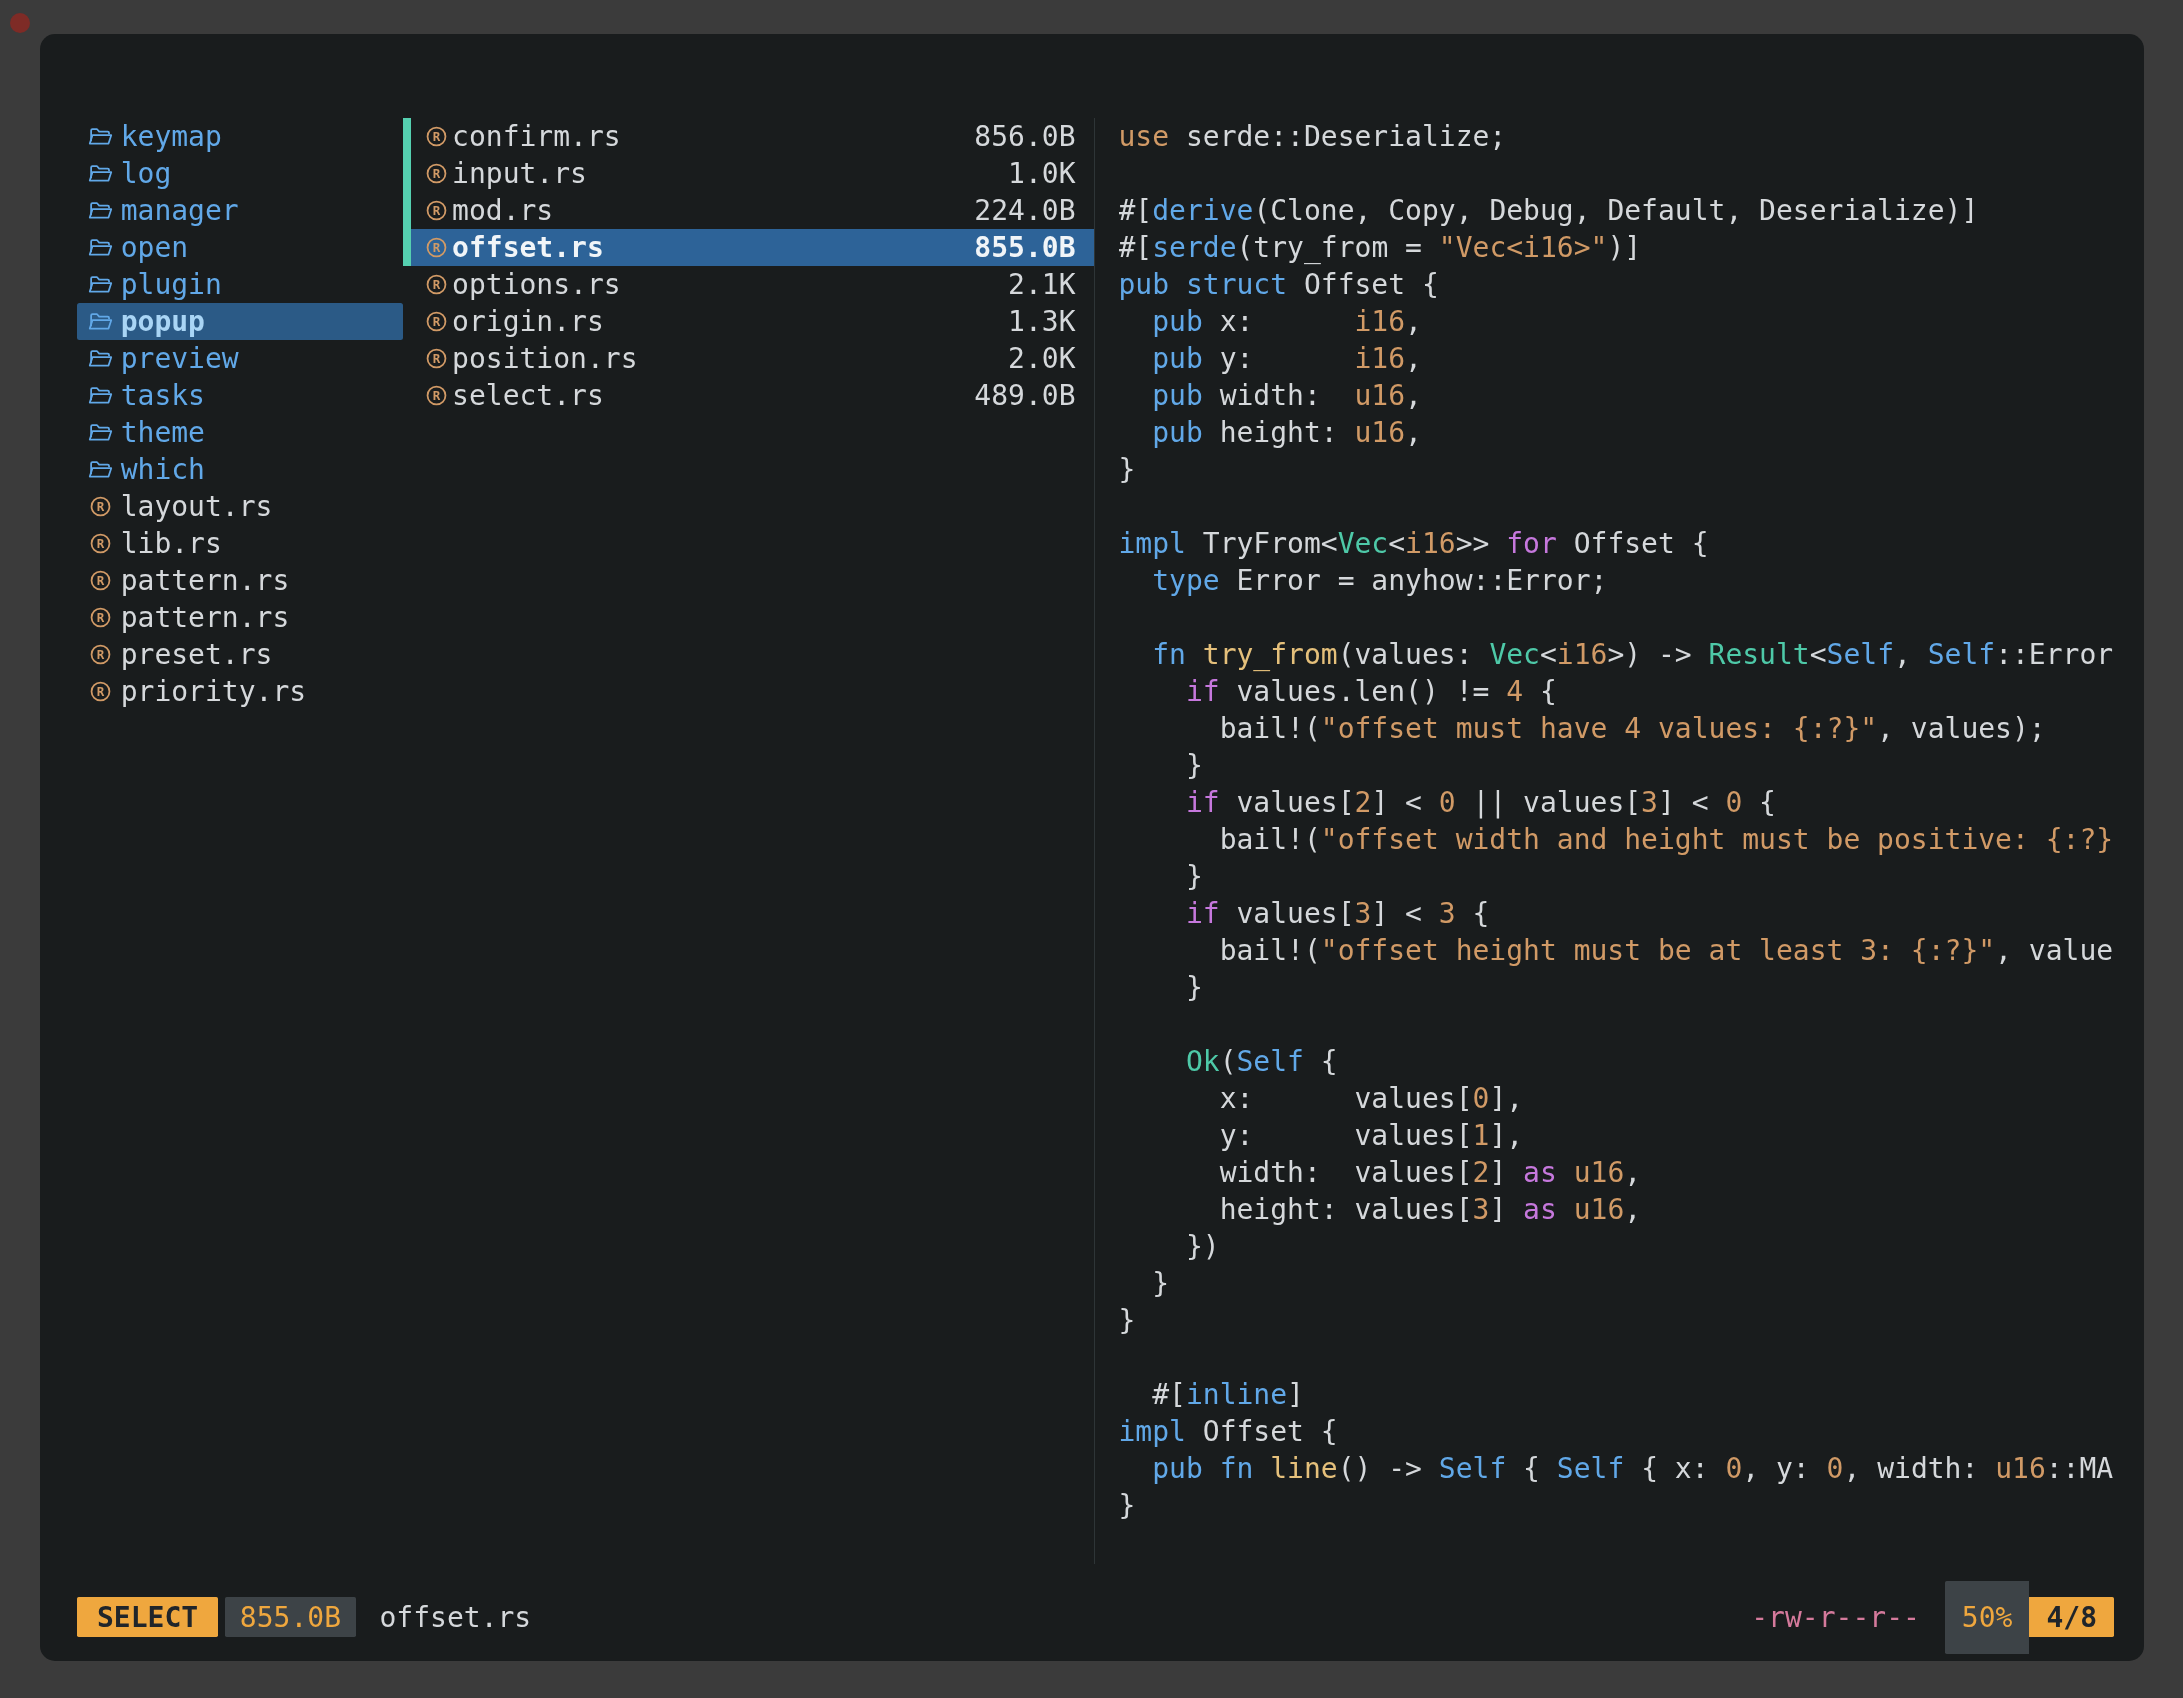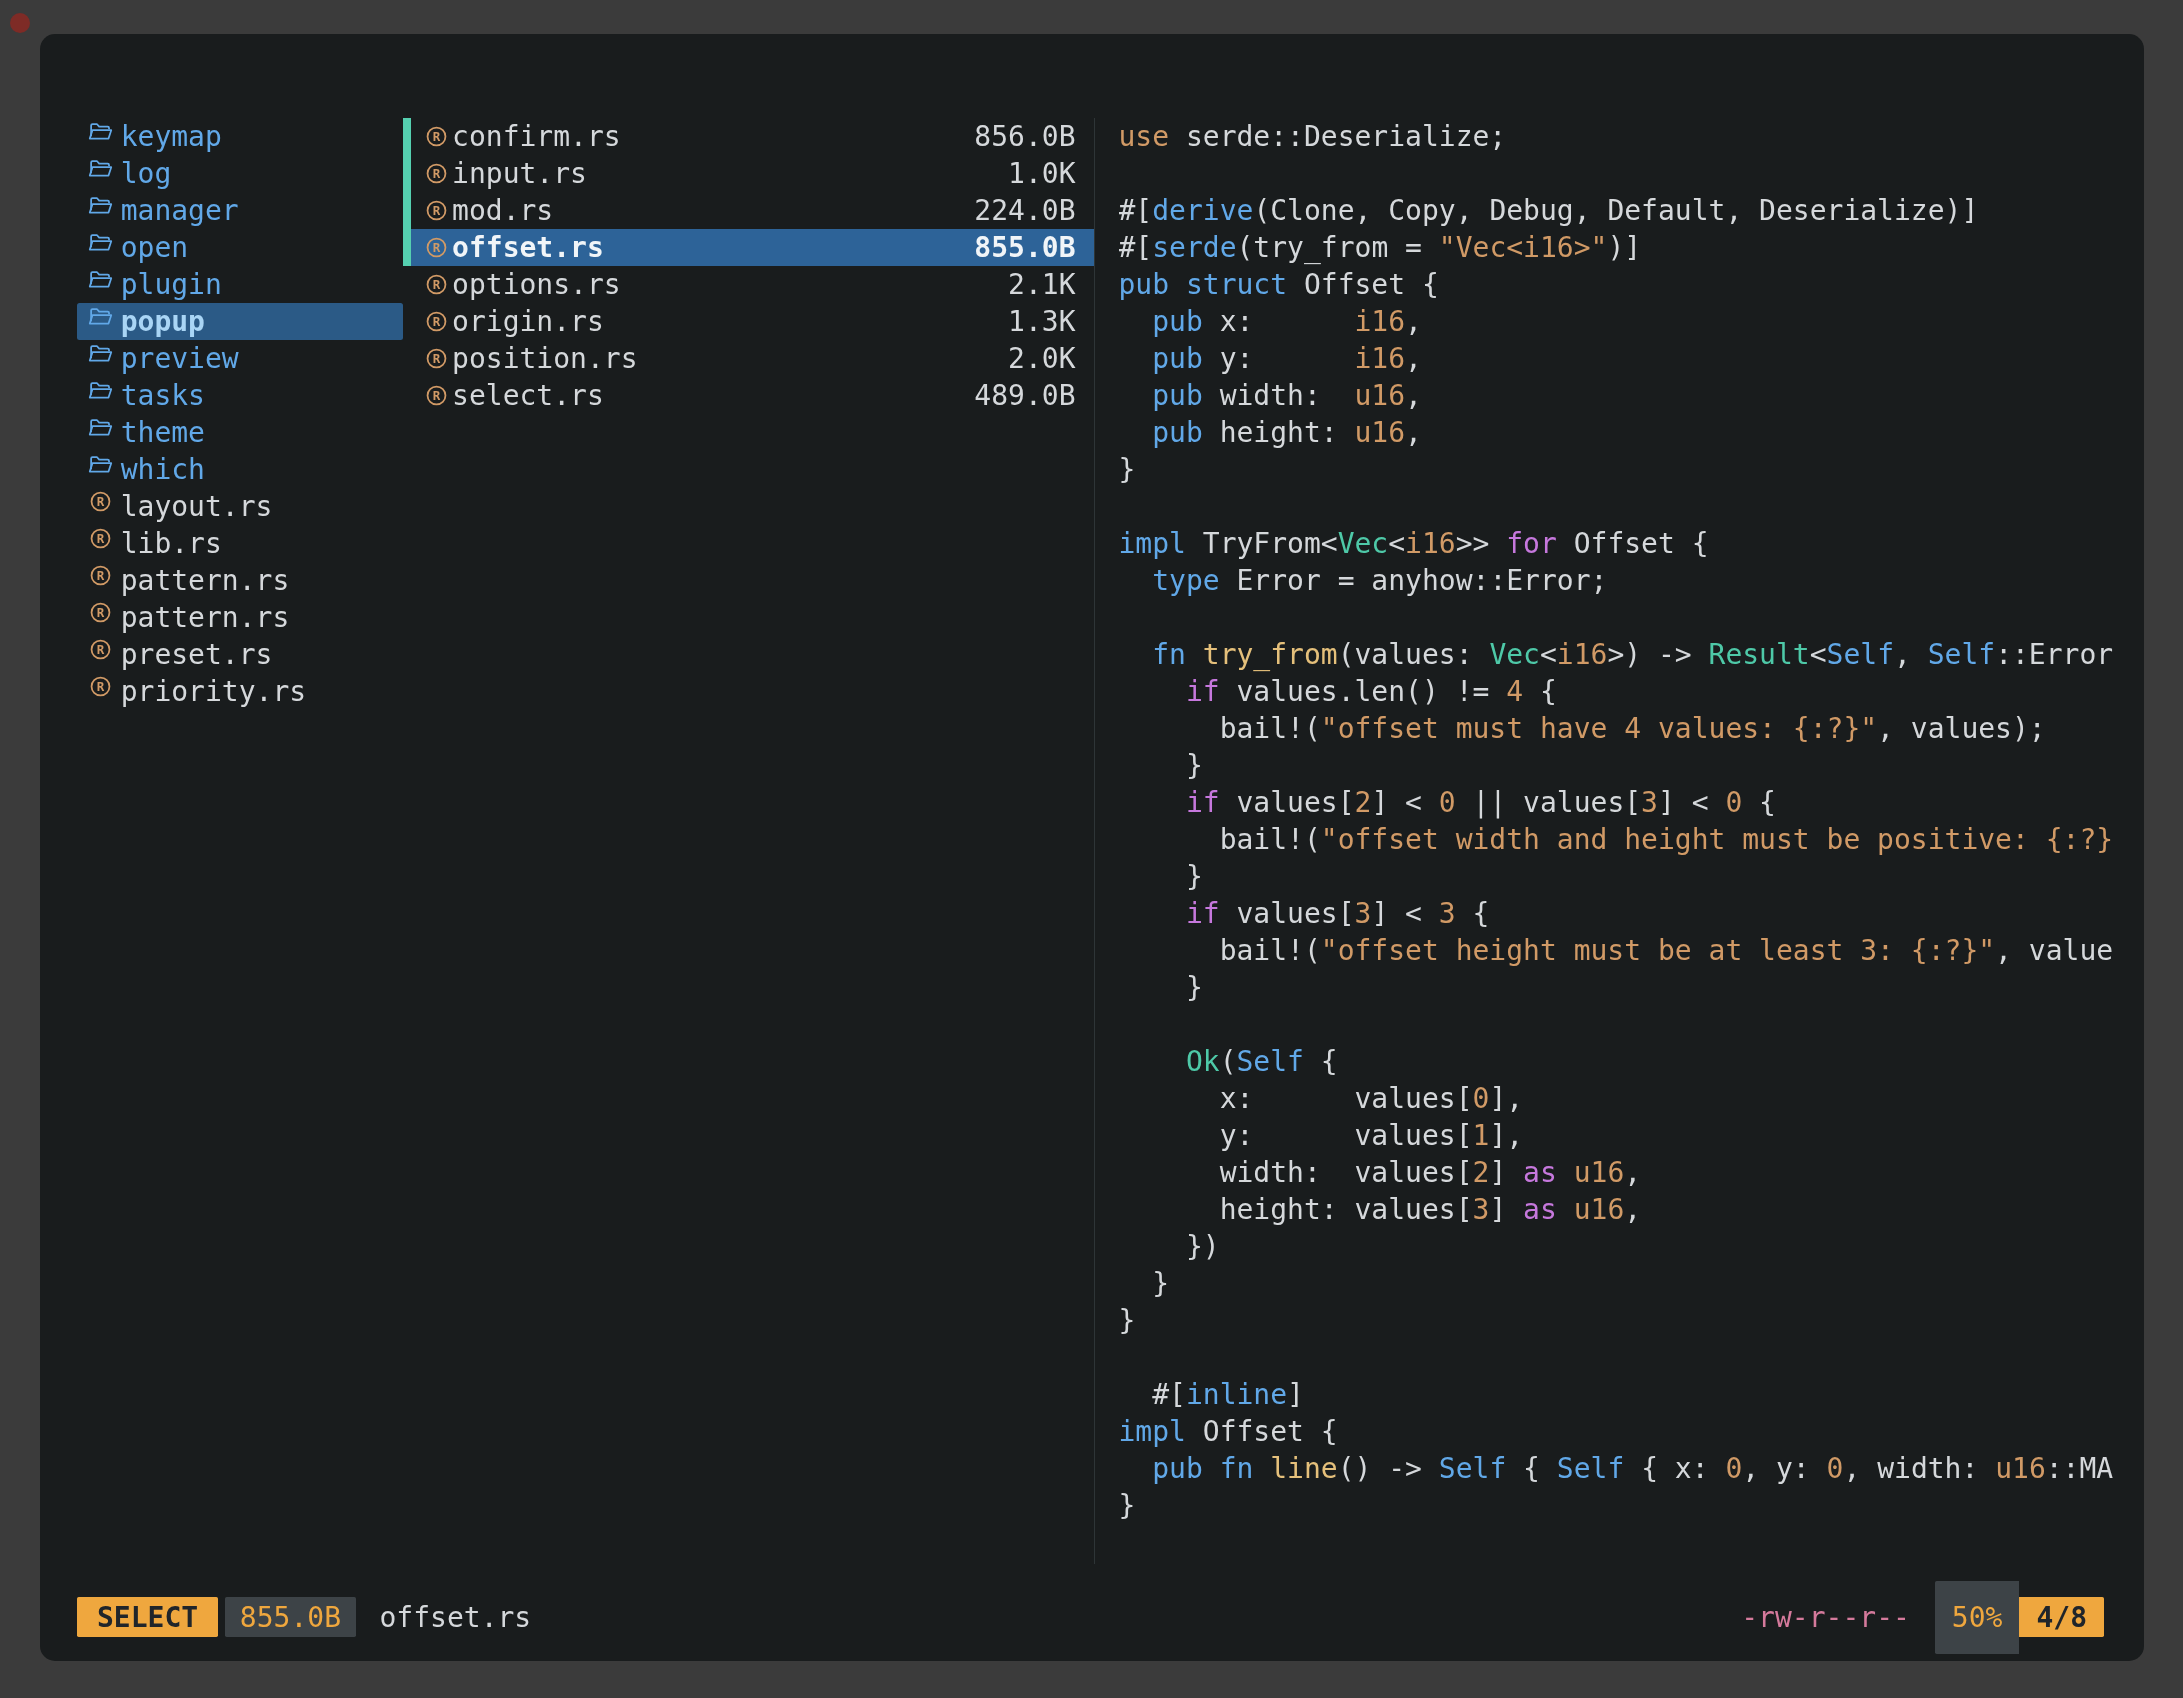--- a/index.html
+++ b/index.html
@@ -18,21 +18,21 @@
     background: var(--window-bg, #191c1d);
     border-radius:15px; overflow:hidden;
   }
   .panes {
     position:absolute; left:37px; right:30px; top:84px; bottom:97px;
     display:flex; font-size:28px; line-height:37px;
   }
   
   .sidebar { width:326px; flex:none; }
   .side-row {
-    height:37px; display:flex; 
+    height:37px; display:flex; align-items:center;
     padding-left:10px; color:var(--foreground,#d5d8db); cursor:default;
   }
   .side-row .icon { width:27px; height:27px; flex:none; display:inline-flex; align-items:center; justify-content:center; }
   .side-row .label { margin-left:6.7px; white-space:pre; }
   .side-row .label.dir { color:var(--accent-blue,#61a8e8); }
   .side-row.active { background:var(--sidebar-selected-bg,#2b5a86); border-radius:2.5px; }
   .side-row.active .label.dir { color:#a9d5f5; font-weight:bold; }
   
   .files { width:691px; flex:none; }
   .file-row {
@@ -52,21 +52,21 @@
   }
   .code-line { height:37px; white-space:pre; overflow:hidden; }
   .tok-f { color:var(--foreground,#d5d8db); }
   .tok-b { color:var(--accent-blue,#61a8e8); }
   .tok-o { color:var(--orange,#d19a66); }
   .tok-p { color:var(--purple,#c678dd); }
   .tok-t { color:var(--code-teal,#4ec9a8);text-align:center; }
   .tok-y { color:var(--yellow,#e5c07b); }
   
   .statusbar {
-    position:absolute; left:37px; right:40px; bottom:22px; height:44px;
+    position:absolute; left:37px; right:30px; bottom:22px; height:44px;
     display:flex; align-items:center; justify-content:space-between;
     font-size:28px;
   }
   .status-left, .status-right { display:flex; align-items:center; }
   .mode-badge {
     background:var(--badge-orange,#efa73e); color:#20252a; font-weight:bold;
     padding:3.4px 20px; border-radius:1.7px;
   }
   .size-chip {
     background:var(--chip-gray,#3d4347); color:var(--badge-orange,#efa73e);

